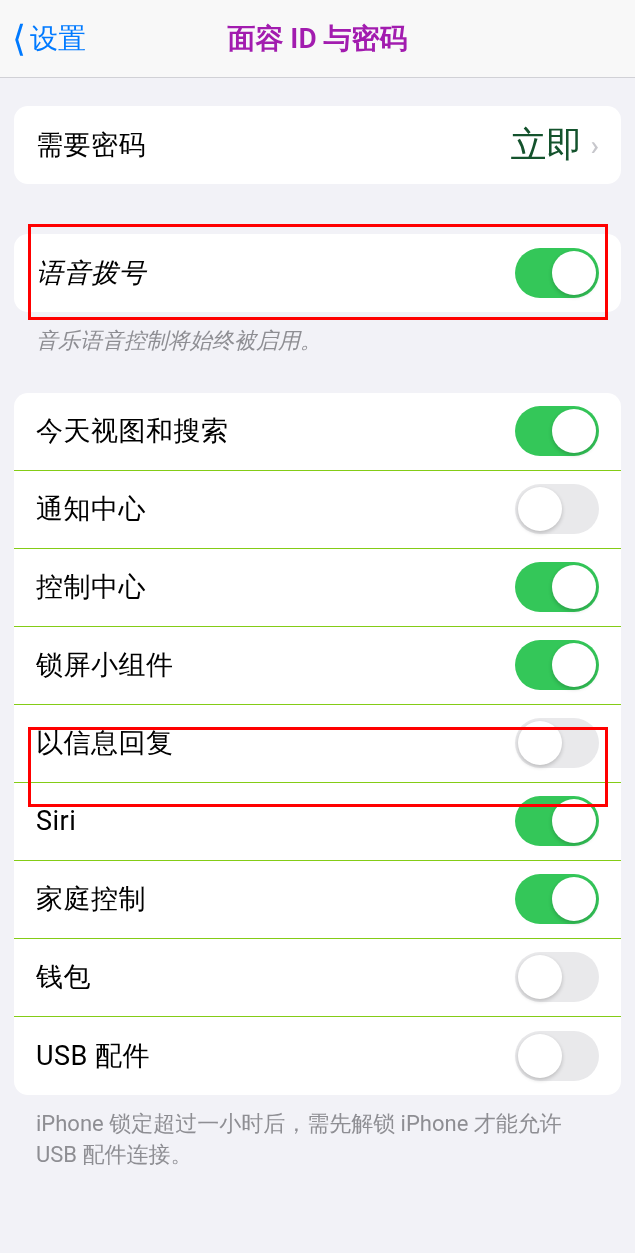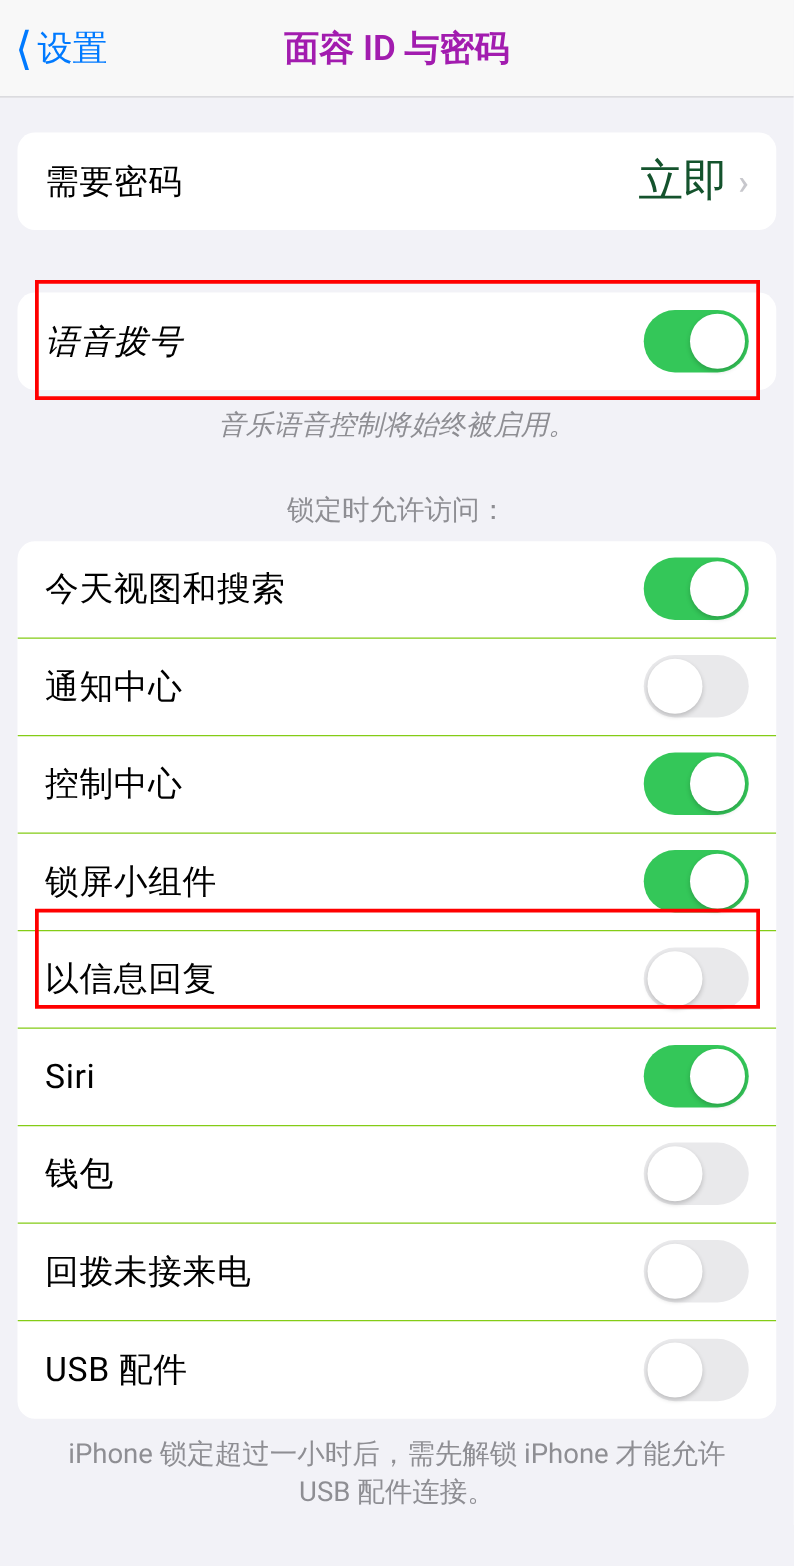--- a/index.html
+++ b/index.html
@@ -41,21 +41,20 @@
       transform: translateX(-50%);
       font-size: 28px;
       font-weight: 600;
       color: #a21caf;
     }
     .content {
       padding: 0;
     }
     .section {
       margin: 28px 14px 0 14px;
-      text-align: center;
     }
     .list {
       background: #fff;
       border-radius: 14px;
       overflow: hidden;
     }
     .row {
       display: flex;
       align-items: center;
       justify-content: space-between;
@@ -174,21 +173,20 @@
         <span class="row-label">语音拨号</span>
         <div class="toggle on">
           <div class="toggle-knob"></div>
         </div>
       </div>
     </div>
     <div class="footer-text">音乐语音控制将始终被启用。</div>
   </div>
 
   <div class="section" style="margin-top: 36px;">
-    <div class="section-header">锁定时允许访问：</div>
     <div class="list" id="lock-access-list">
         <div class="row">
           <span class="row-label">今天视图和搜索</span>
           <div class="toggle on">
             <div class="toggle-knob"></div>
           </div>
         </div>
         <div class="row">
           <span class="row-label">通知中心</span>
           <div class="toggle off">
@@ -213,27 +211,27 @@
             <div class="toggle-knob"></div>
           </div>
         </div>
         <div class="row">
           <span class="row-label">Siri</span>
           <div class="toggle on">
             <div class="toggle-knob"></div>
           </div>
         </div>
         <div class="row">
+          <span class="row-label">家庭控制</span>
+          <div class="toggle on">
+            <div class="toggle-knob"></div>
+          </div>
+        </div>
+        <div class="row">
           <span class="row-label">钱包</span>
-          <div class="toggle off">
-            <div class="toggle-knob"></div>
-          </div>
-        </div>
-        <div class="row">
-          <span class="row-label">回拨未接来电</span>
           <div class="toggle off">
             <div class="toggle-knob"></div>
           </div>
         </div>
         <div class="row">
           <span class="row-label">USB 配件</span>
           <div class="toggle off">
             <div class="toggle-knob"></div>
           </div>
         </div>

